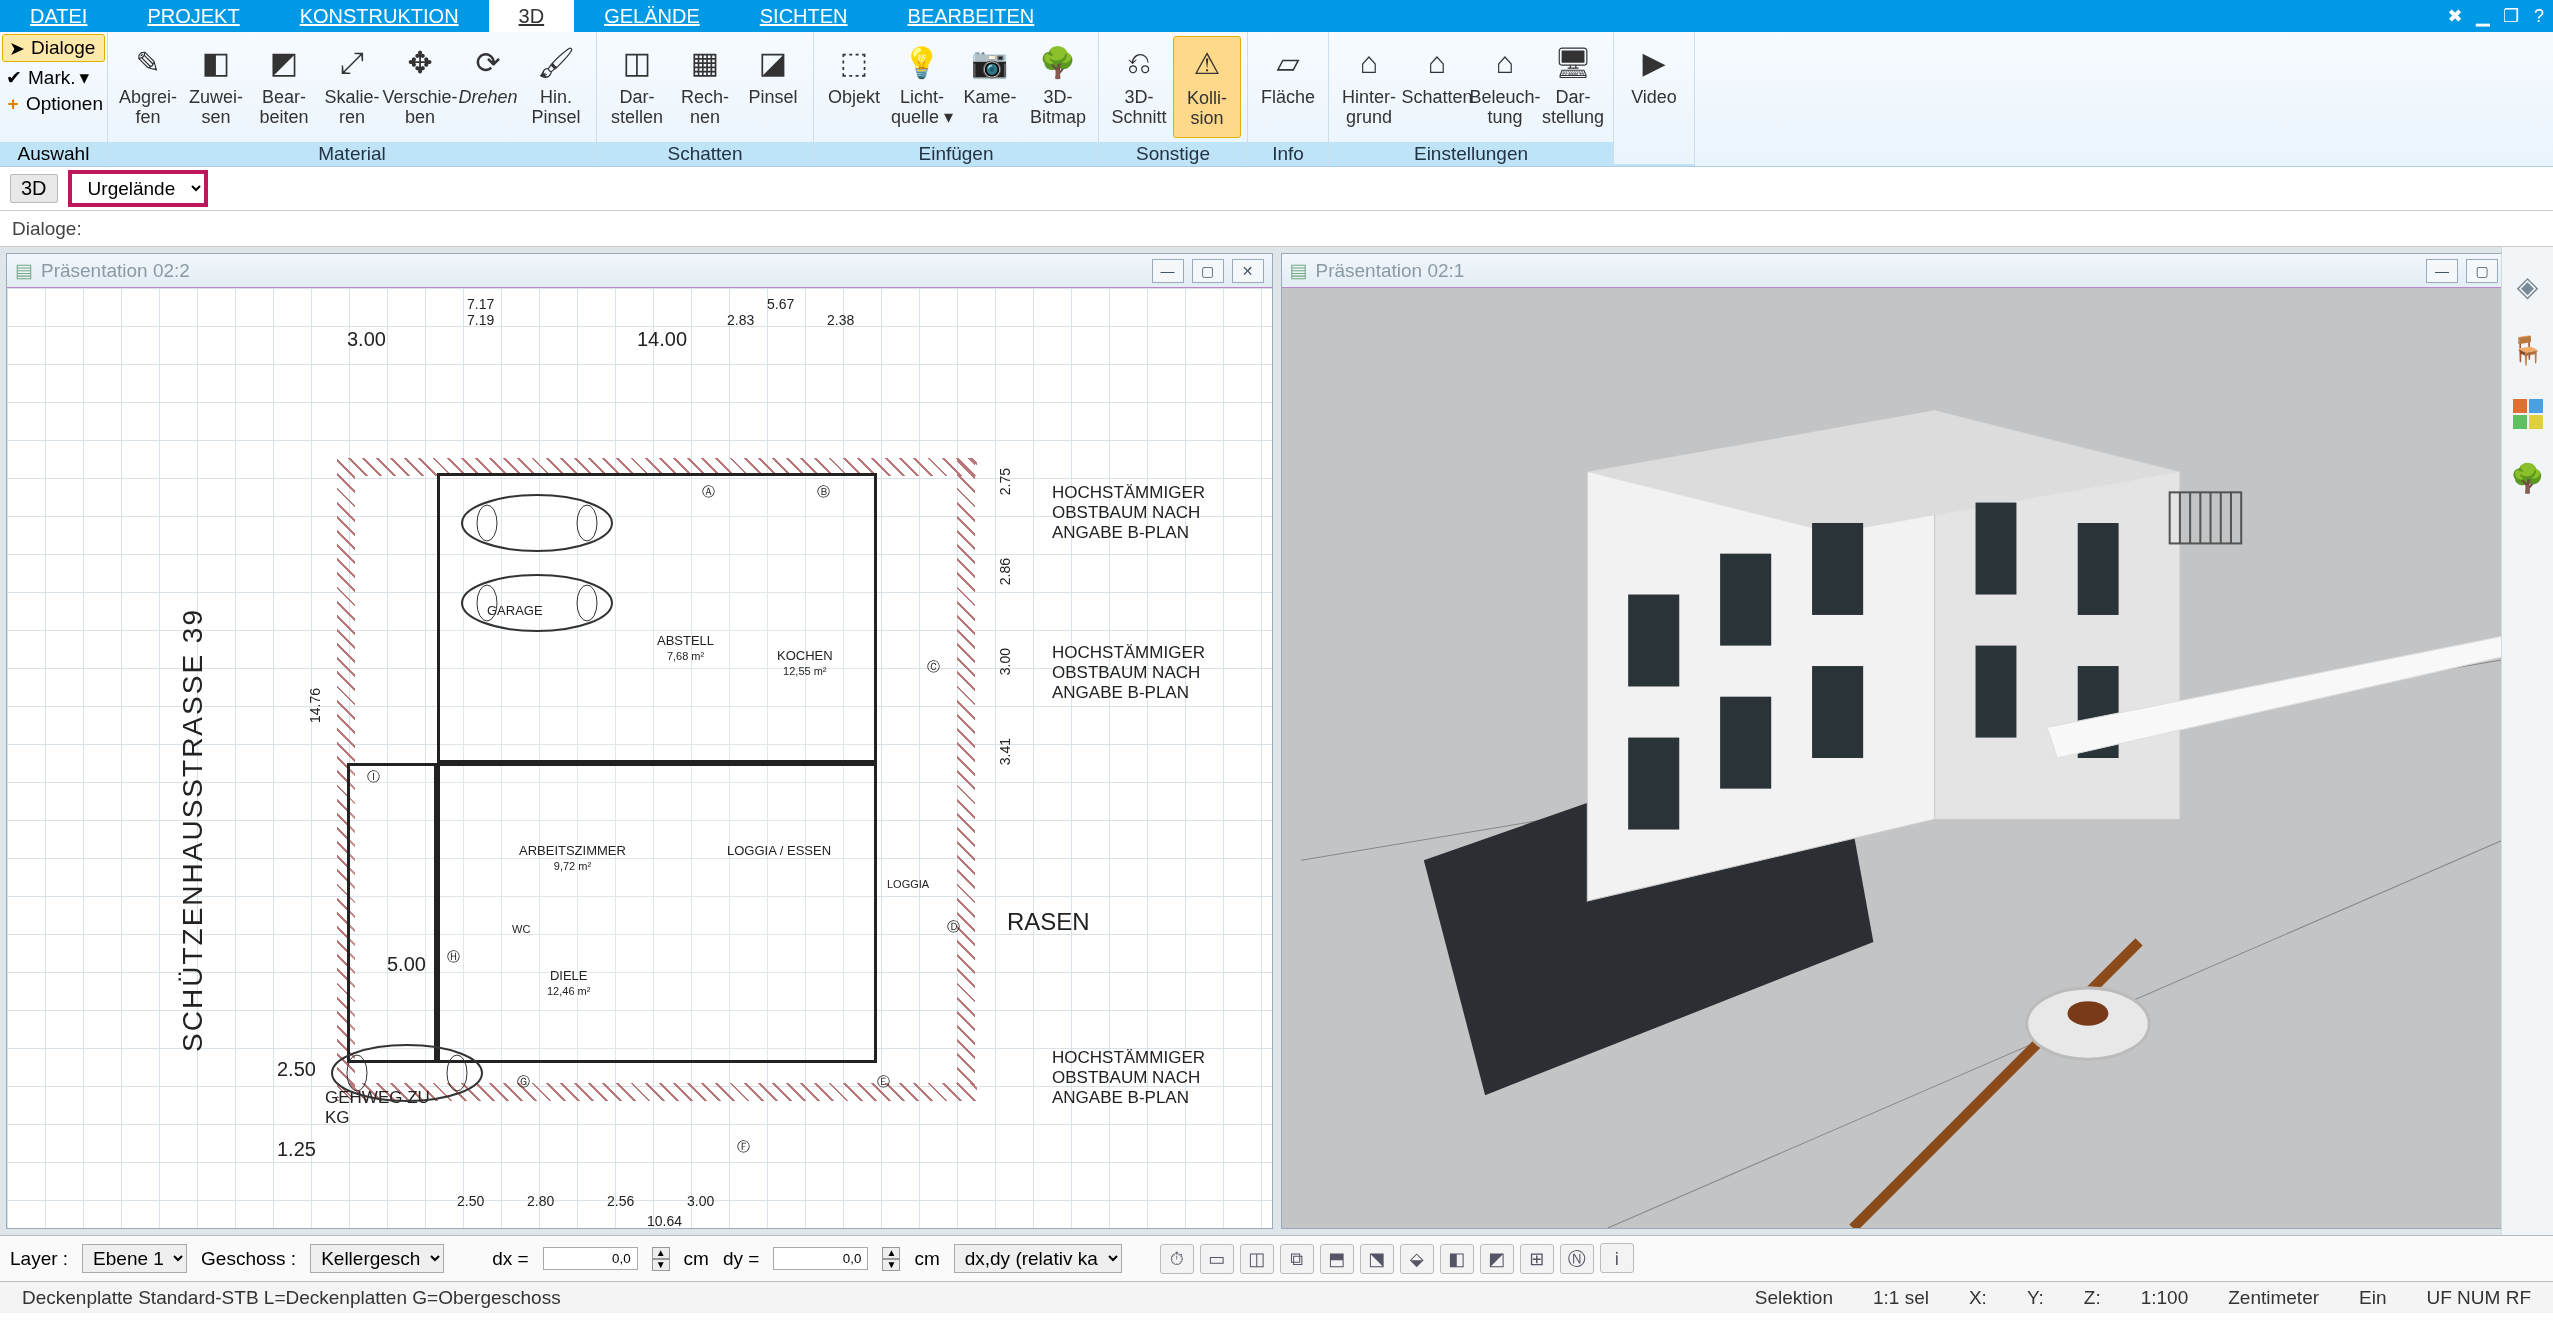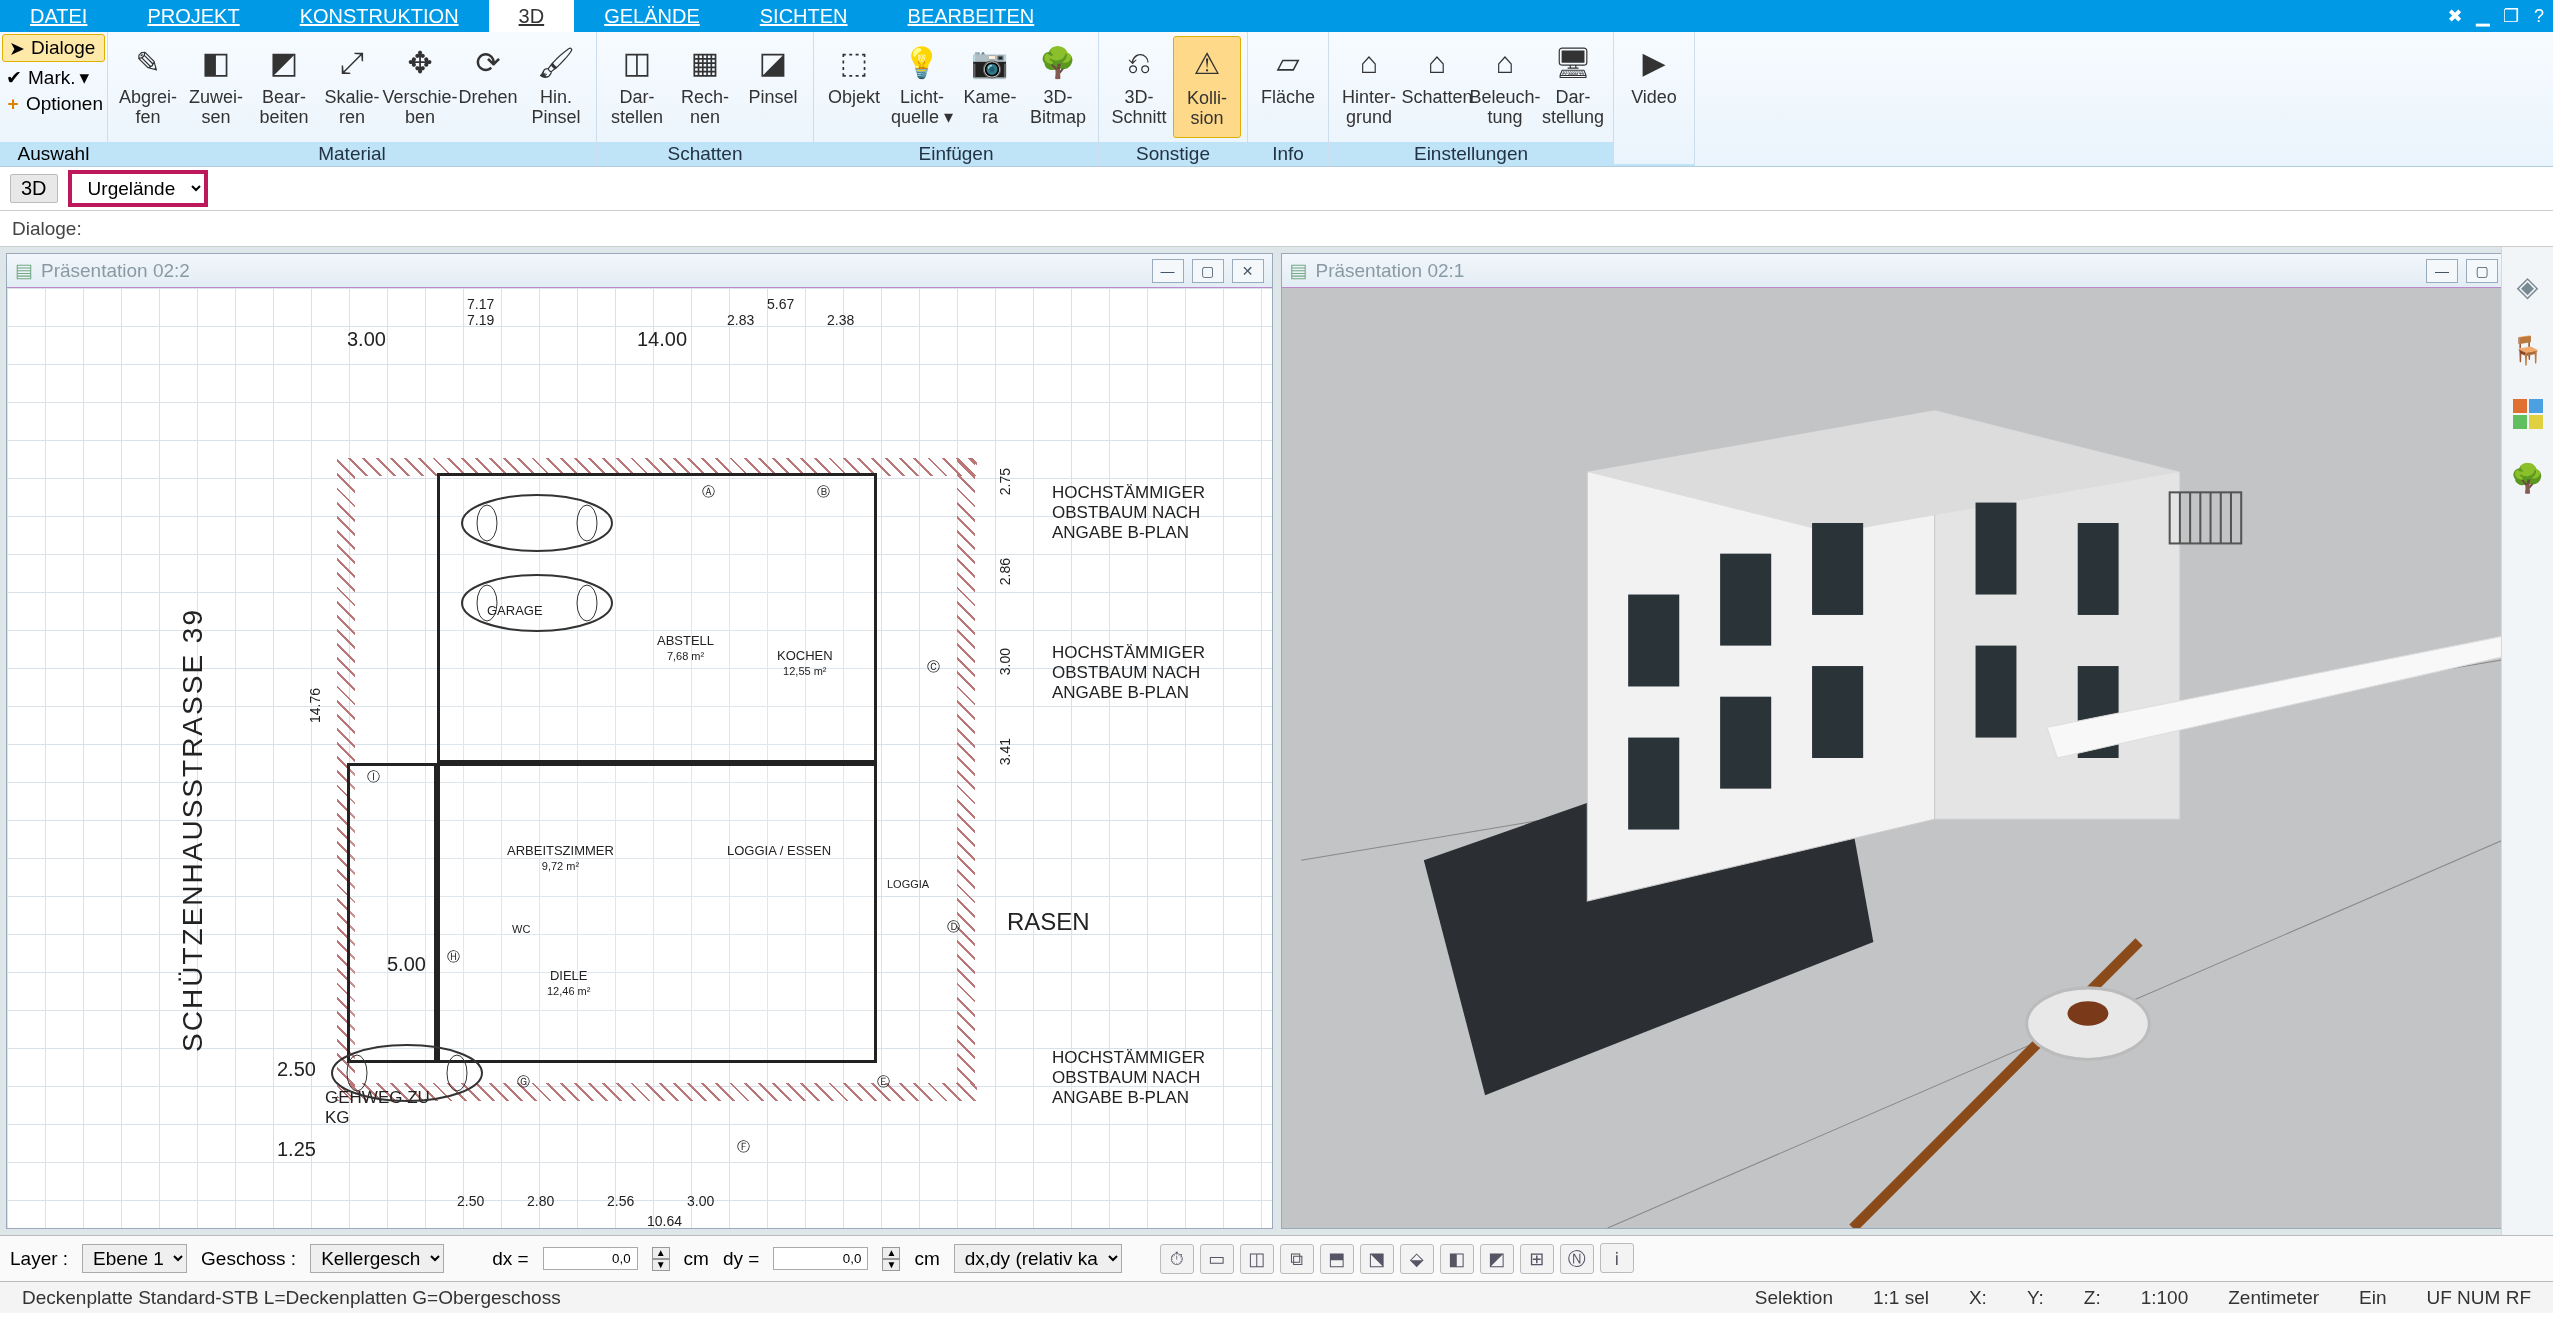--- a/index.html
+++ b/index.html
@@ -135,21 +135,21 @@
             <div class="txt" style="white-space: pre-line;">Skalie-
 ren</div>
           </div>
           <div class="rbtn">
             <div class="ico">✥</div>
             <div class="txt" style="white-space: pre-line;">Verschie-
 ben</div>
           </div>
           <div class="rbtn">
             <div class="ico">⟳</div>
-            <div class="txt" style="white-space: pre-line;">Drehen</div>
+            <div class="txt" style="white-space: pre-line; font-style: italic;">Drehen</div>
           </div>
           <div class="rbtn">
             <div class="ico">🖌</div>
             <div class="txt" style="white-space: pre-line;">Hin.
 Pinsel</div>
           </div>
         </div>
         <div class="label">Material</div>
       </div>
       <div class="ribbon-group">
@@ -285,21 +285,21 @@
         <div class="hatch" style="left:330px;top:795px;width:640px;height:18px"></div>
 
         <div class="room" style="left:430px;top:185px;width:440px;height:290px"></div>
         <div class="room" style="left:430px;top:475px;width:440px;height:300px"></div>
         <div class="room" style="left:340px;top:475px;width:90px;height:300px"></div>
 
         <div class="label2d" style="left:480px;top:315px">GARAGE</div>
         <div class="label2d" style="left:650px;top:345px"><span>ABSTELL</span><br><span style="font-size:11px">7,68 m²</span></div>
         <div class="label2d" style="left:770px;top:360px"><span>KOCHEN</span><br><span style="font-size:11px">12,55 m²</span></div>
         <div class="label2d" style="left:720px;top:555px">LOGGIA / ESSEN</div>
-        <div class="label2d" style="left:500px;top:555px"><span>ARBEITSZIMMER</span><br><span style="font-size:11px">9,72 m²</span></div>
+        <div class="label2d" style="left:512px;top:555px"><span>ARBEITSZIMMER</span><br><span style="font-size:11px">9,72 m²</span></div>
         <div class="label2d" style="left:540px;top:680px"><span>DIELE</span><br><span style="font-size:11px">12,46 m²</span></div>
         <div class="label2d" style="left:505px;top:635px;font-size:11px">WC</div>
         <div class="label2d" style="left:880px;top:590px;font-size:11px">LOGGIA</div>
 
         <div class="label2d vtext" style="left:170px;top:320px;font-size:28px;font-weight:500;letter-spacing:2px">SCHÜTZENHAUSSTRASSE 39</div>
 
         <div class="dimtext" style="left:630px;top:40px;font-size:20px">14.00</div>
         <div class="dimtext" style="left:340px;top:40px;font-size:20px">3.00</div>
         <div class="dimtext" style="left:460px;top:8px">7.17</div>
         <div class="dimtext" style="left:460px;top:24px">7.19</div>

